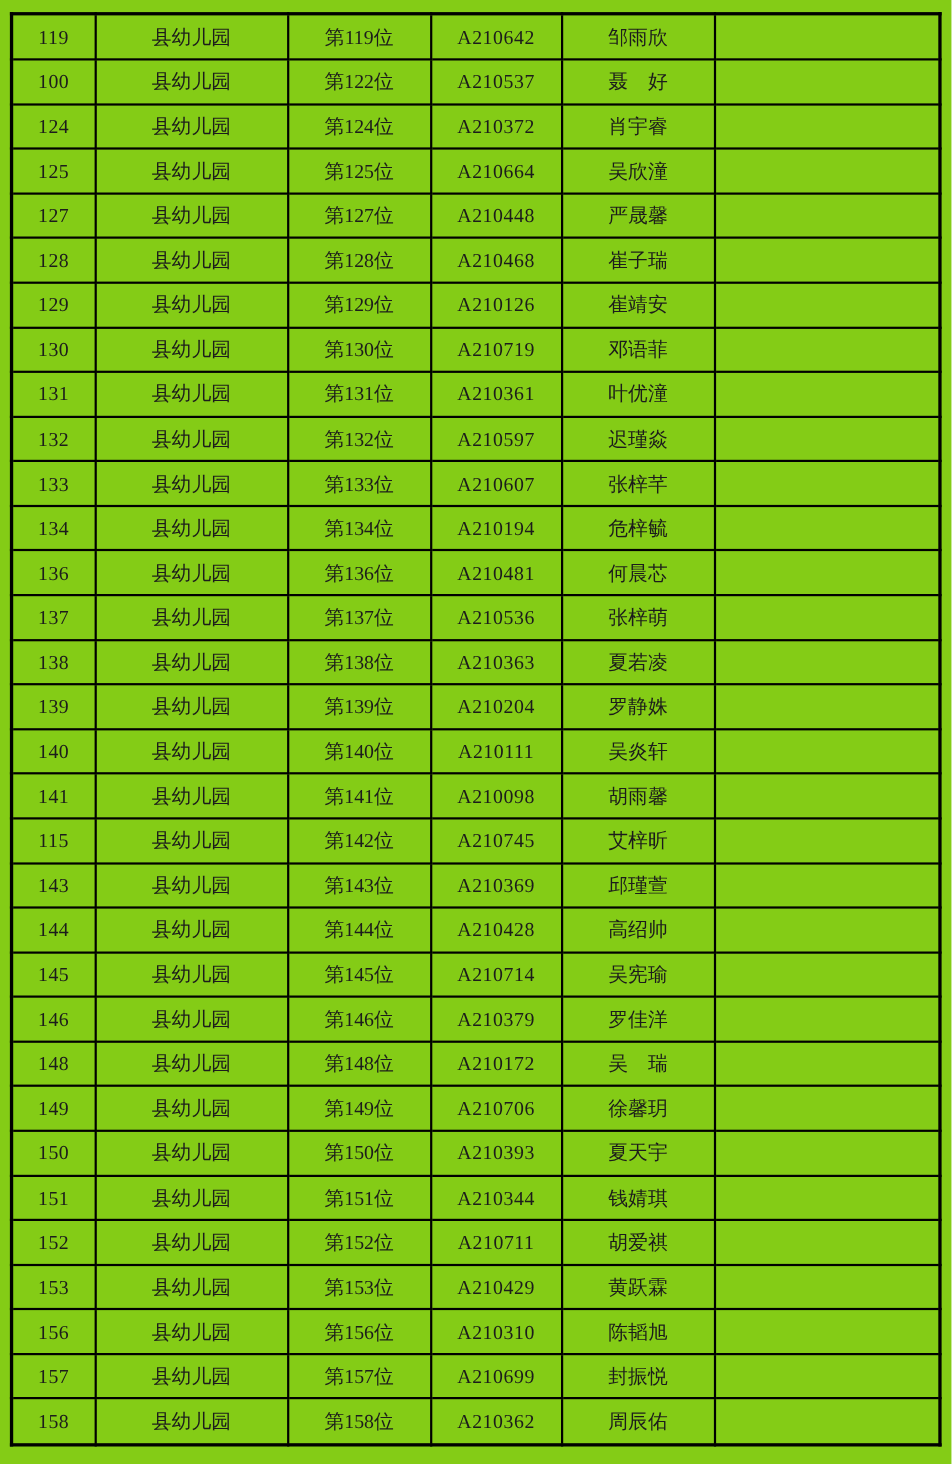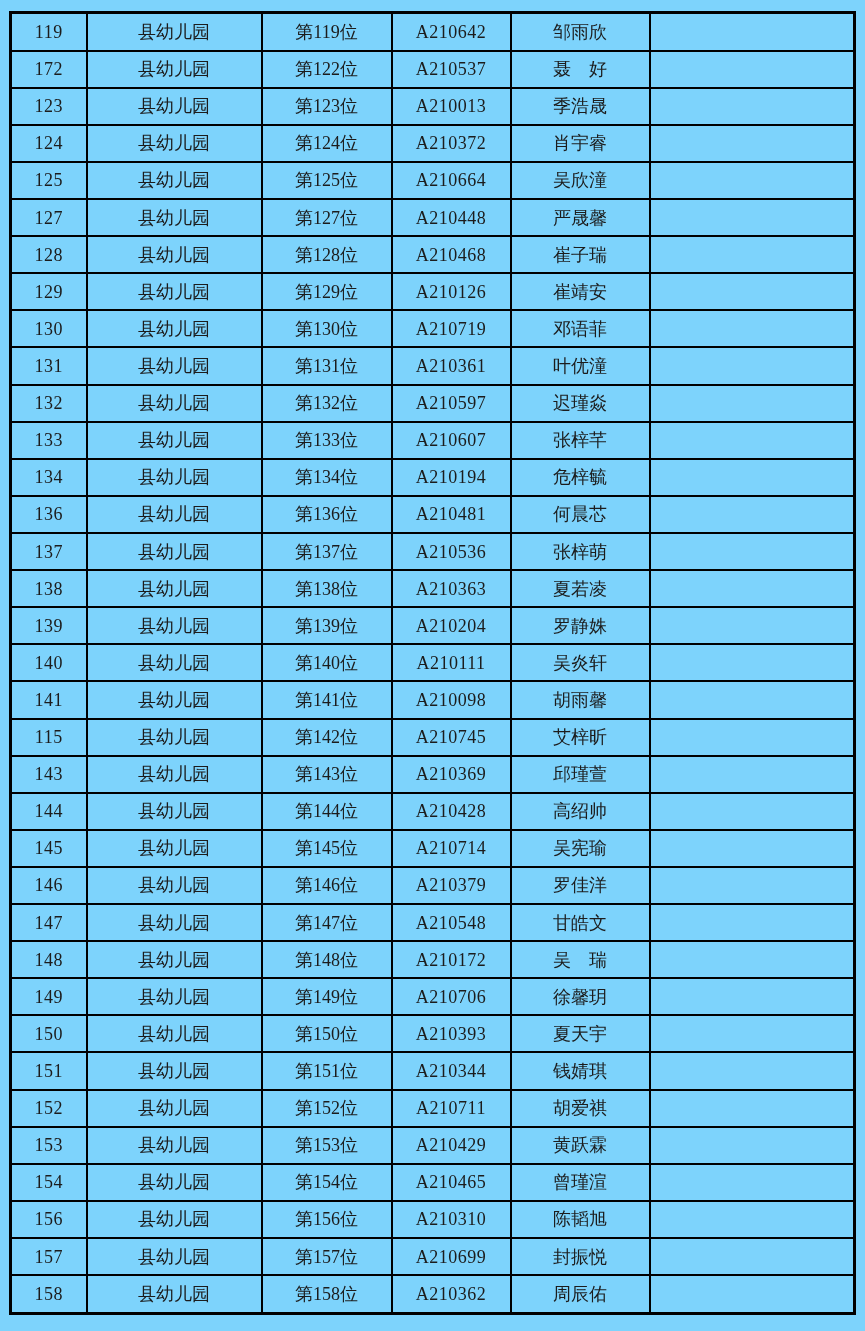--- a/index.html
+++ b/index.html
@@ -4,21 +4,21 @@
 <style>
   html, body {
     margin: 0;
     padding: 0;
     background: #ffffff;
   }
   .page {
     position: relative;
     width: 865px;
     height: 1331px;
-    background: #7dd3fc;
+    background: #84cc16;
     overflow: hidden;
     font-family: "Liberation Serif", "DejaVu Serif", serif;
   }
   table.roster {
     position: absolute;
     left: 9px;
     top: 11px;
     width: 844px;
     height: 1304px;
     border-collapse: collapse;
@@ -57,36 +57,28 @@
     <tbody id="roster-body">
         <tr>
           <td class="col-no">119</td>
           <td class="col-school">县幼儿园</td>
           <td class="col-rank">第119位</td>
           <td class="col-id">A210642</td>
           <td class="col-name">邹雨欣</td>
           <td class="col-note"></td>
         </tr>
         <tr>
-          <td class="col-no">172</td>
+          <td class="col-no">100</td>
           <td class="col-school">县幼儿园</td>
           <td class="col-rank">第122位</td>
           <td class="col-id">A210537</td>
           <td class="col-name">聂　好</td>
           <td class="col-note"></td>
         </tr>
         <tr>
-          <td class="col-no">123</td>
-          <td class="col-school">县幼儿园</td>
-          <td class="col-rank">第123位</td>
-          <td class="col-id">A210013</td>
-          <td class="col-name">季浩晟</td>
-          <td class="col-note"></td>
-        </tr>
-        <tr>
           <td class="col-no">124</td>
           <td class="col-school">县幼儿园</td>
           <td class="col-rank">第124位</td>
           <td class="col-id">A210372</td>
           <td class="col-name">肖宇睿</td>
           <td class="col-note"></td>
         </tr>
         <tr>
           <td class="col-no">125</td>
           <td class="col-school">县幼儿园</td>
@@ -241,28 +233,20 @@
         </tr>
         <tr>
           <td class="col-no">146</td>
           <td class="col-school">县幼儿园</td>
           <td class="col-rank">第146位</td>
           <td class="col-id">A210379</td>
           <td class="col-name">罗佳洋</td>
           <td class="col-note"></td>
         </tr>
         <tr>
-          <td class="col-no">147</td>
-          <td class="col-school">县幼儿园</td>
-          <td class="col-rank">第147位</td>
-          <td class="col-id">A210548</td>
-          <td class="col-name">甘皓文</td>
-          <td class="col-note"></td>
-        </tr>
-        <tr>
           <td class="col-no">148</td>
           <td class="col-school">县幼儿园</td>
           <td class="col-rank">第148位</td>
           <td class="col-id">A210172</td>
           <td class="col-name">吴　瑞</td>
           <td class="col-note"></td>
         </tr>
         <tr>
           <td class="col-no">149</td>
           <td class="col-school">县幼儿园</td>
@@ -294,28 +278,20 @@
           <td class="col-id">A210711</td>
           <td class="col-name">胡爱祺</td>
           <td class="col-note"></td>
         </tr>
         <tr>
           <td class="col-no">153</td>
           <td class="col-school">县幼儿园</td>
           <td class="col-rank">第153位</td>
           <td class="col-id">A210429</td>
           <td class="col-name">黄跃霖</td>
-          <td class="col-note"></td>
-        </tr>
-        <tr>
-          <td class="col-no">154</td>
-          <td class="col-school">县幼儿园</td>
-          <td class="col-rank">第154位</td>
-          <td class="col-id">A210465</td>
-          <td class="col-name">曾瑾渲</td>
           <td class="col-note"></td>
         </tr>
         <tr>
           <td class="col-no">156</td>
           <td class="col-school">县幼儿园</td>
           <td class="col-rank">第156位</td>
           <td class="col-id">A210310</td>
           <td class="col-name">陈韬旭</td>
           <td class="col-note"></td>
         </tr>

